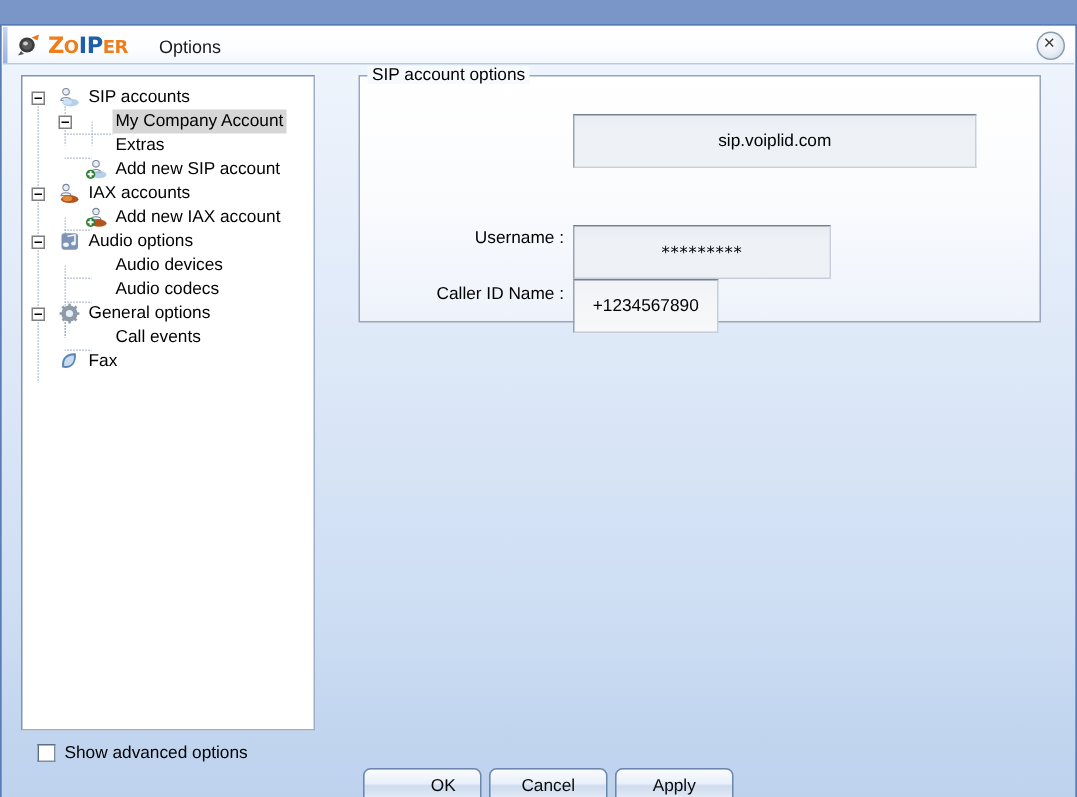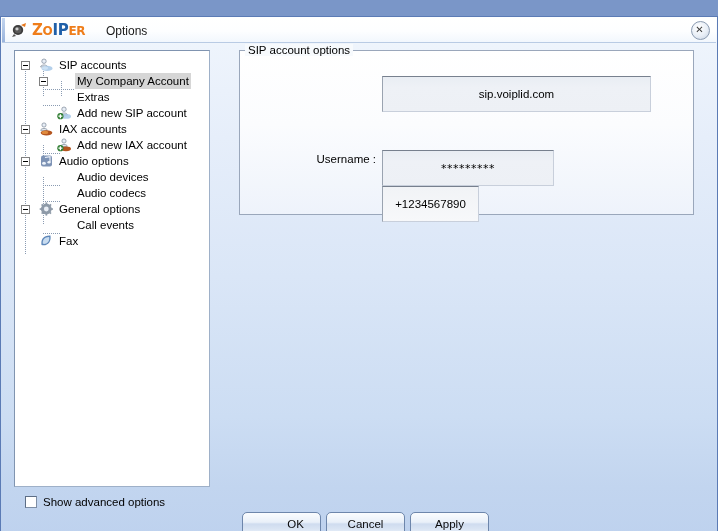--- a/index.html
+++ b/index.html
@@ -421,20 +421,21 @@
 
   <div id="groupbox"></div>
   <div id="groupbox-title">SIP account options</div>
 
   <input class="field-input" style="left: 381px; top: 59px; width: 269px;" readonly="" value="sip.voiplid.com">
 
   <div class="field-label" style="left:270px; top:97px; width:105px;margin-top:37px;">Username :</div>
 
   <input class="field-input pw" style="left: 381px; top: 133px; width: 172px;" readonly="" value="*********">
 
+  <div class="field-label" style="left:255px; top:171px; width:120px;">Caller ID Name :</div>
   <input class="field-input white" style="left: 381px; top: 169px; width: 97px;" readonly="" value="+1234567890">
 
   <div id="chk-wrap">
     <div id="chk-box"></div>
     <div id="chk-label">Show advanced options</div>
   </div>
 
   <div class="dlg-btn" id="btn-ok">OK</div>
   <div class="dlg-btn" id="btn-cancel">Cancel</div>
   <div class="dlg-btn" id="btn-apply">Apply</div>

